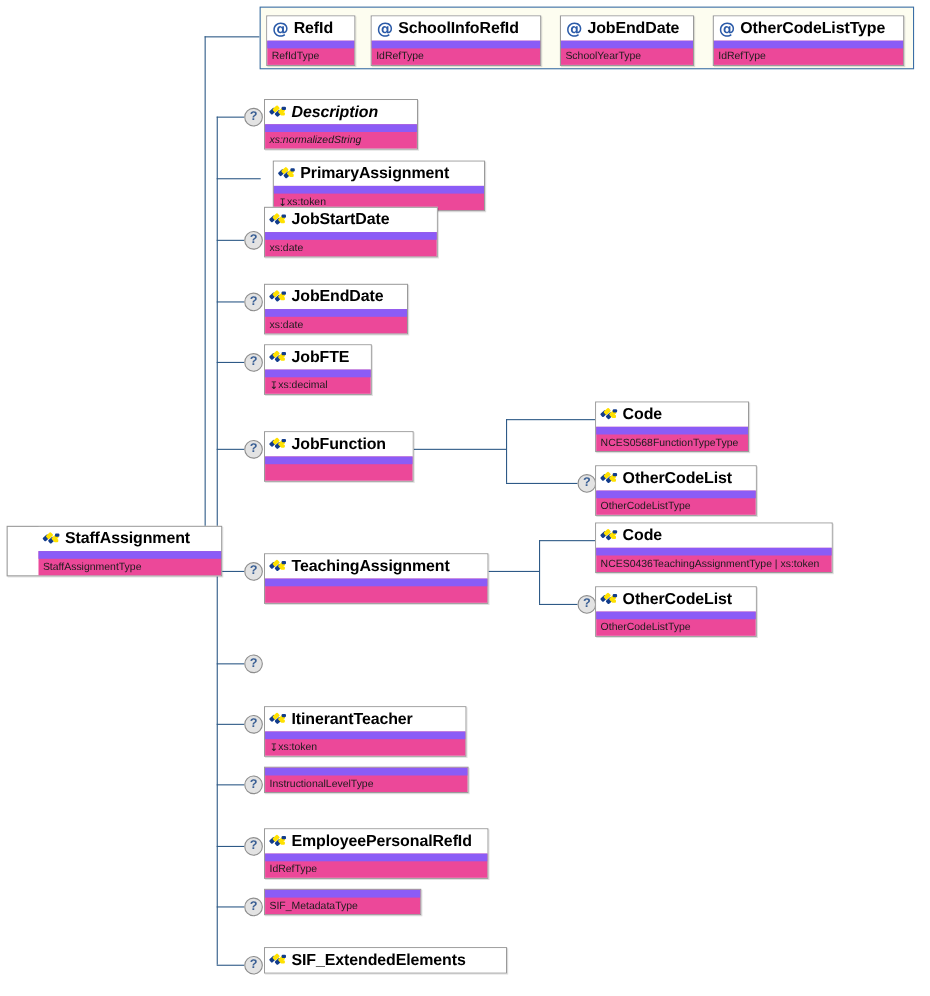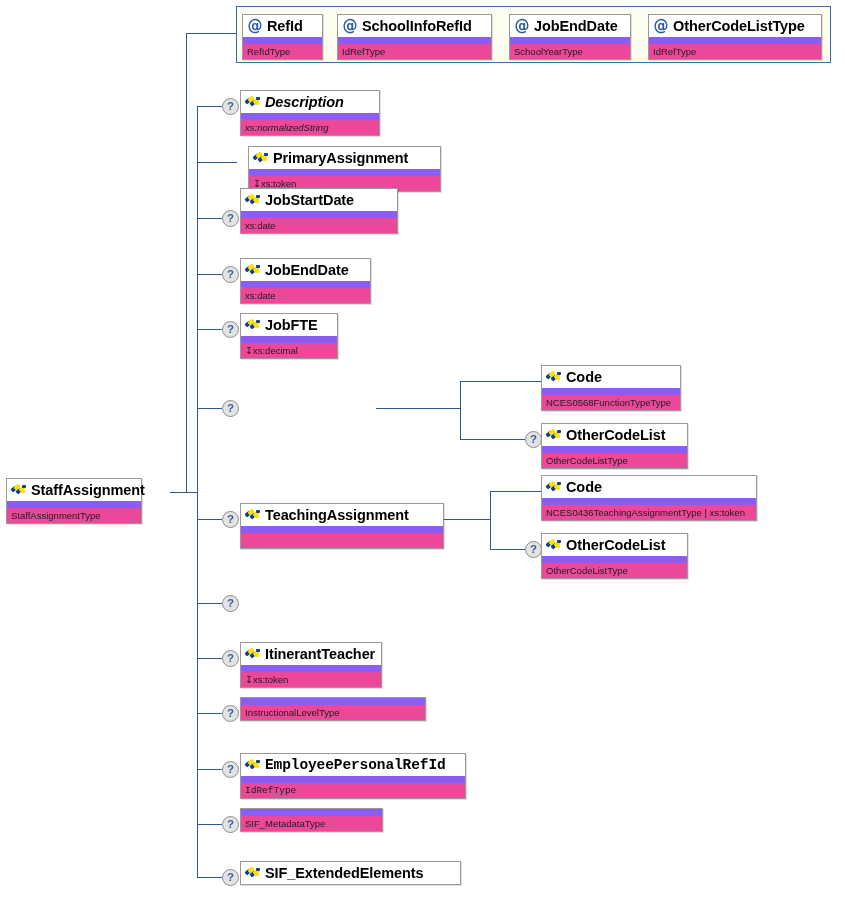--- a/index.html
+++ b/index.html
@@ -163,21 +163,21 @@
   <div class="line h" style="left:460px; top:381px; width:81px;"></div>
   <div class="line h" style="left:460px; top:439px; width:65px;"></div>
 
   <div class="line h" style="left:444px; top:519px; width:46px;"></div>
   <div class="line v" style="left:490px; top:491px; height:58px;"></div>
   <div class="line h" style="left:490px; top:491px; width:51px;"></div>
   <div class="line h" style="left:490px; top:549px; width:35px;"></div>
 
   <div class="attr-group" style="left:236px; top:6px; width:595px; height:57px;"></div>
 
-  <div class="node" style="left:6px; top:478px; width:136px;">
+  <div class="node" style="left:6px; top:478px; width:196px;padding-left:28px;">
     <div class="title-row">
       <span class="el-icon">
         <i class="b1"></i>
           <i class="y1"></i>
           <i class="b2"></i>
           <i class="y2"></i>
           <i class="y3"></i>
           <i class="b3"></i>
       </span>
       <span class="title-text">StaffAssignment</span>
@@ -312,20 +312,36 @@
         </span>
       <span class="title-text">JobFTE</span>
     </div>
     <div class="type-row">
       <span class="dn">↧</span>
       <span class="type-text">xs:decimal</span>
     </div>
   </div>
 
   <div class="opt" style="left:222px; top:400px;">?</div>
+  <div class="node" style="left:240px; top:392px; width:136px;">
+    <div class="title-row">
+      <span class="el-icon">
+          <i class="b1"></i>
+          <i class="y1"></i>
+          <i class="b2"></i>
+          <i class="y2"></i>
+          <i class="y3"></i>
+          <i class="b3"></i>
+        </span>
+      <span class="title-text">JobFunction</span>
+    </div>
+    <div class="type-row">
+      <span class="type-text"></span>
+    </div>
+  </div>
 
   <div class="node" style="left:541px; top:365px; width:140px;">
     <div class="title-row">
       <span class="el-icon">
           <i class="b1"></i>
           <i class="y1"></i>
           <i class="b2"></i>
           <i class="y2"></i>
           <i class="y3"></i>
           <i class="b3"></i>
@@ -404,21 +420,21 @@
       <span class="title-text">OtherCodeList</span>
     </div>
     <div class="type-row">
       <span class="type-text">OtherCodeListType</span>
     </div>
   </div>
 
   <div class="opt" style="left:222px; top:595px;">?</div>
 
   <div class="opt" style="left:222px; top:650px;">?</div>
-  <div class="node" style="left:240px; top:642px; width:142px;">
+  <div class="node" style="left:240px; top:642px; width:184px;">
     <div class="title-row">
       <span class="el-icon">
           <i class="b1"></i>
           <i class="y1"></i>
           <i class="b2"></i>
           <i class="y2"></i>
           <i class="y3"></i>
           <i class="b3"></i>
         </span>
       <span class="title-text">ItinerantTeacher</span>
@@ -430,21 +446,21 @@
   </div>
 
   <div class="opt" style="left:222px; top:705px;">?</div>
   <div class="node" style="left:240px; top:697px; width:186px;">
     <div class="type-row">
       <span class="type-text">InstructionalLevelType</span>
     </div>
   </div>
 
   <div class="opt" style="left:222px; top:761px;">?</div>
-  <div class="node" style="left:240px; top:753px; width:226px;font-family:Liberation Mono, monospace;">
+  <div class="node" style="left:240px; top:753px; width:204px;">
     <div class="title-row">
       <span class="el-icon">
           <i class="b1"></i>
           <i class="y1"></i>
           <i class="b2"></i>
           <i class="y2"></i>
           <i class="y3"></i>
           <i class="b3"></i>
         </span>
       <span class="title-text">EmployeePersonalRefId</span>

